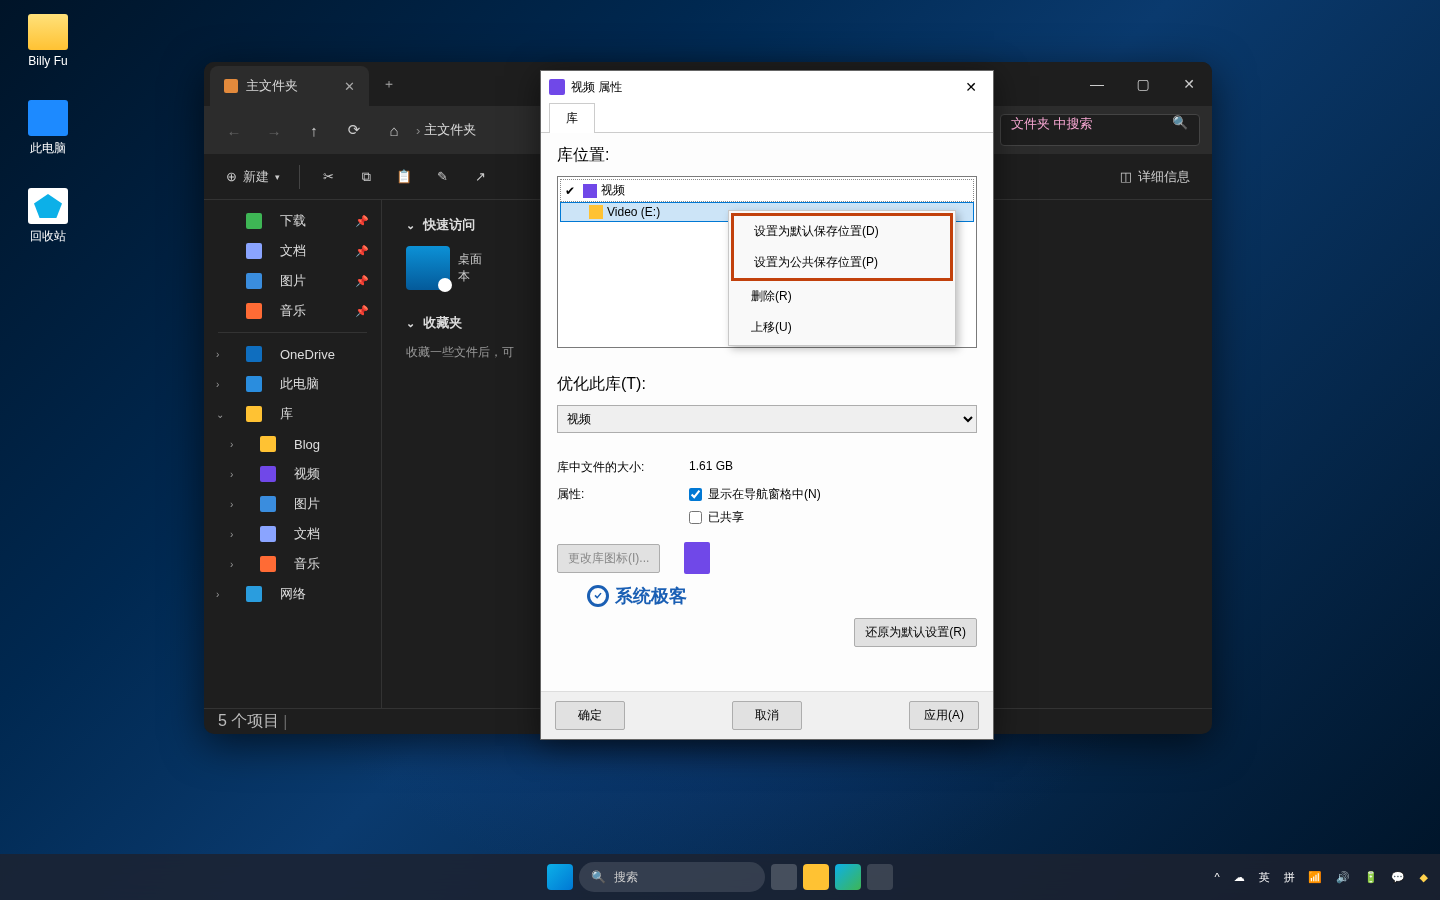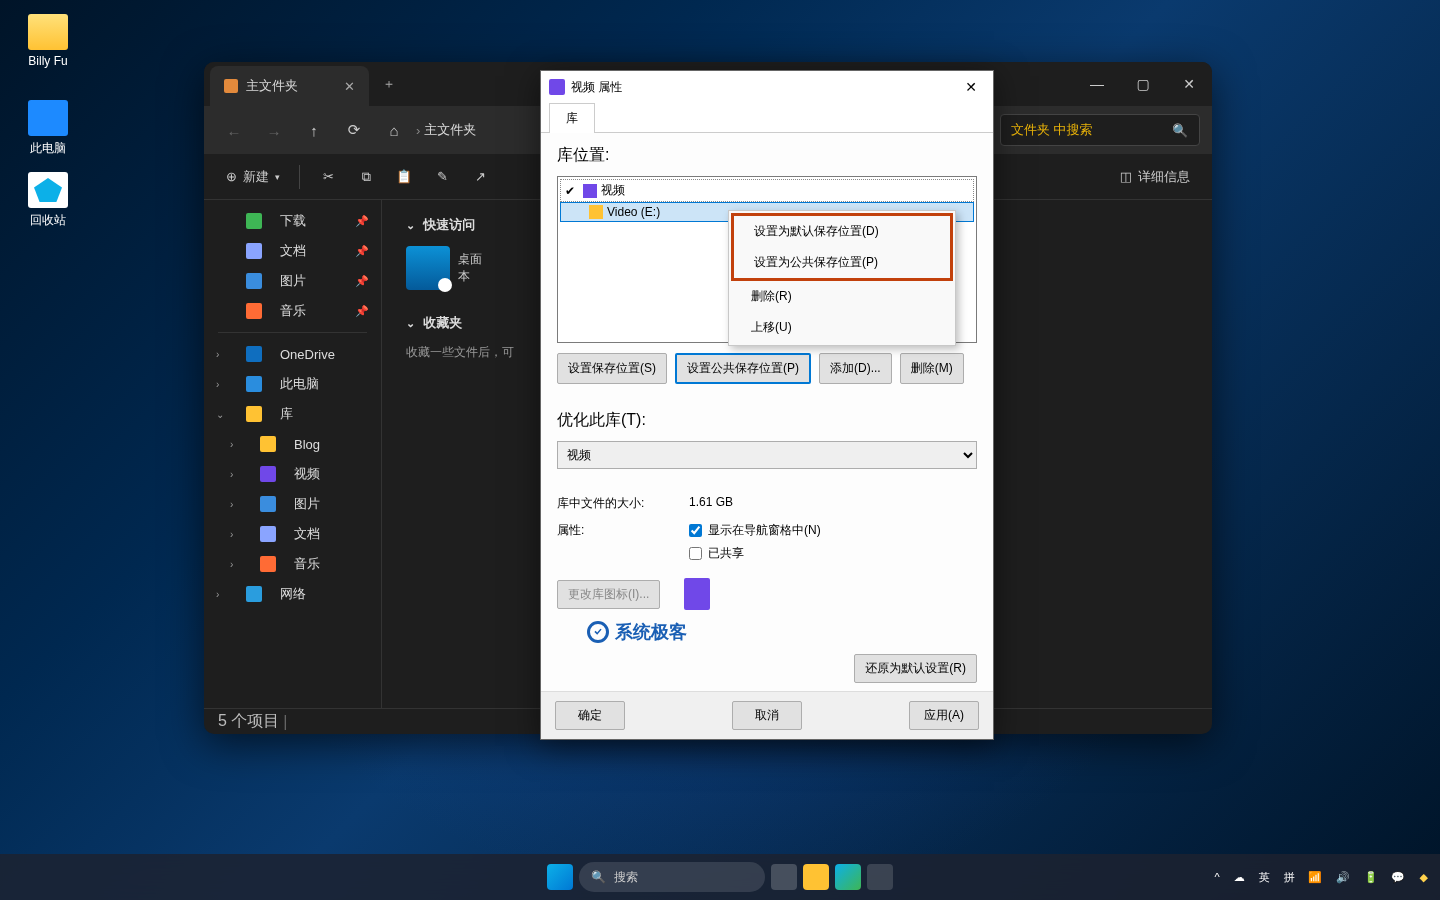--- a/index.html
+++ b/index.html
@@ -22,21 +22,21 @@
 .tab .x{margin-left:38px;color:#aaa;cursor:pointer}
 .newtab{display:flex;align-items:center;justify-content:center;width:40px;color:#aaa;cursor:pointer}
 .winbtns{margin-left:auto;display:flex}
 .wbtn{width:46px;display:flex;align-items:center;justify-content:center;color:#ccc;cursor:pointer;font-size:14px}
 
 .addrbar{height:48px;display:flex;align-items:center;gap:4px;padding:0 12px;background:#2c2c2c}
 .navbtn{width:36px;height:36px;display:flex;align-items:center;justify-content:center;color:#ccc;cursor:pointer;border-radius:4px;font-size:15px}
 .navbtn.d{color:#666}
 .crumb{display:flex;align-items:center;gap:10px;color:#ddd;flex:1}
 .sep{color:#888}
-.srch{display:flex;align-items:center;gap:8px;background:#1e1e1e;border:1px solid #444;border-radius:4px;height:32px;padding:0 10px;min-width:200px;color:#eab308}
+.srch{display:flex;align-items:flex-start;gap:8px;background:#1e1e1e;border:1px solid #444;border-radius:4px;height:32px;padding:0 10px;min-width:200px;color:#f9a8d4}
 .srch-ic{margin-left:auto}
 
 .toolbar{height:46px;display:flex;align-items:center;gap:6px;padding:0 14px;border-bottom:1px solid #333}
 .tbtn{display:flex;align-items:center;gap:6px;padding:6px 8px;color:#ccc;cursor:pointer;border-radius:4px}
 .tbtn.icon-only{width:32px;justify-content:center}
 .tdiv{width:1px;height:24px;background:#444;margin:0 6px}
 .tspacer{flex:1}
 
 .body{flex:1;display:flex;overflow:hidden}
 .side{width:178px;background:#1e1e1e;border-right:1px solid #333;overflow-y:auto;padding:6px 0}
@@ -114,21 +114,21 @@
 .tb-edge{background:linear-gradient(135deg,#0cb0e8,#3eb655)}
 .tb-store{background:rgba(255,255,255,.15)}
 .tb-right{margin-left:auto;display:flex;align-items:center;gap:14px;padding-right:12px;font-size:11px}
 .tb-right .sys{cursor:pointer}
 </style>
 </head>
 <body>
 
 <div class="desktop-icon" style="top:14px"><div class="ic di-folder"></div><span>Billy Fu</span></div>
 <div class="desktop-icon" style="top:100px"><div class="ic di-pc"></div><span>此电脑</span></div>
-<div class="desktop-icon" style="top:172px"><div class="ic di-bin"></div><span>回收站</span></div>
+<div class="desktop-icon" style="top:188px"><div class="ic di-bin"></div><span>回收站</span></div>
 
 <div class="explorer">
   <div class="titlebar">
     <div class="tab">
       <span class="tic"></span>
       <span>主文件夹</span>
       <span class="x">✕</span>
     </div>
     <div class="newtab">＋</div>
     <div class="winbtns">
@@ -309,26 +309,20 @@
       <div class="lb-root">
         <span class="ri2">✔</span>
         <span class="ri"></span>
         <span>视频</span>
       </div>
       <div class="lb-child">
         <span class="ci"></span>
         <span>Video (E:)</span>
       </div>
     </div>
-    <div class="btnrow">
-      <button class="btn">设置保存位置(S)</button>
-      <button class="btn primary">设置公共保存位置(P)</button>
-      <button class="btn">添加(D)...</button>
-      <button class="btn">删除(M)</button>
-    </div>
     <div style="height:6px"></div>
     <div class="lbl">优化此库(T):</div>
     <select class="sel"><option>视频</option></select>
     <div style="height:6px"></div>
     <div class="row2">
       <div class="l">库中文件的大小:</div>
       <div class="r">1.61 GB</div>
     </div>
     <div class="row2">
       <div class="l">属性:</div>

